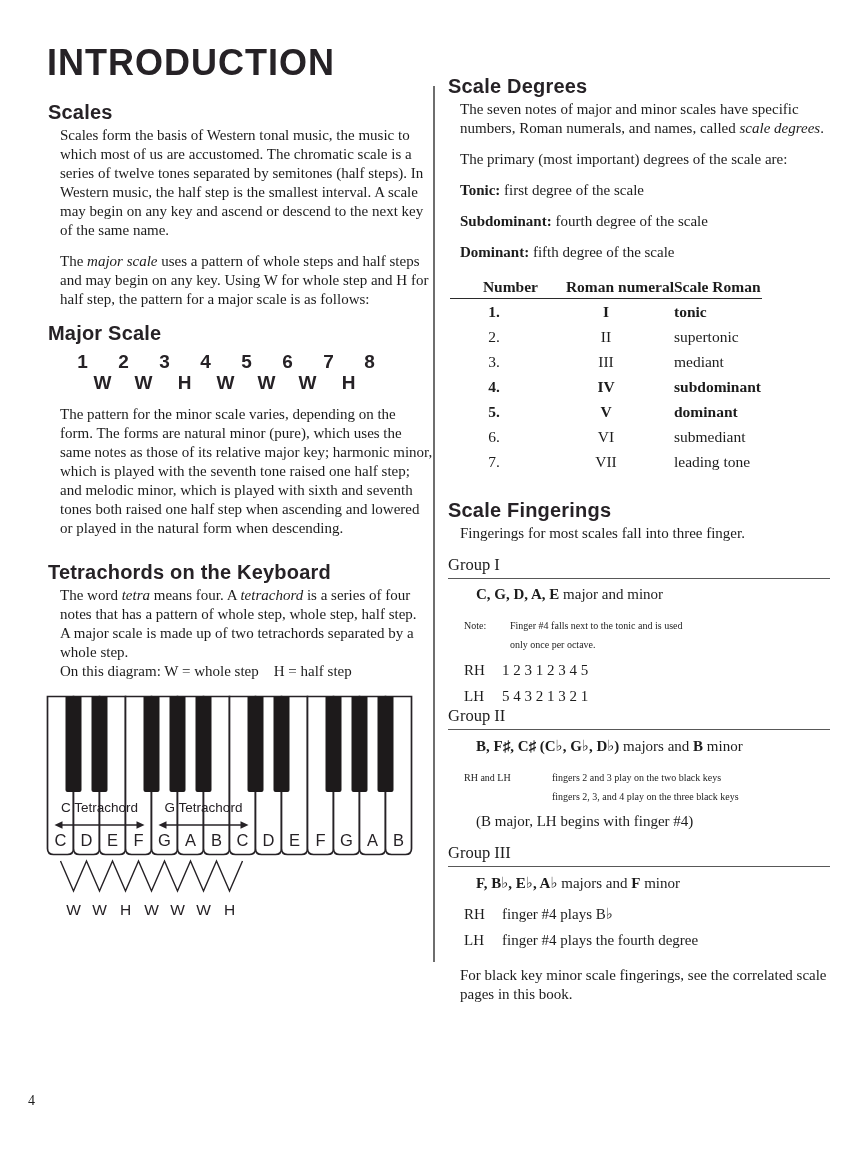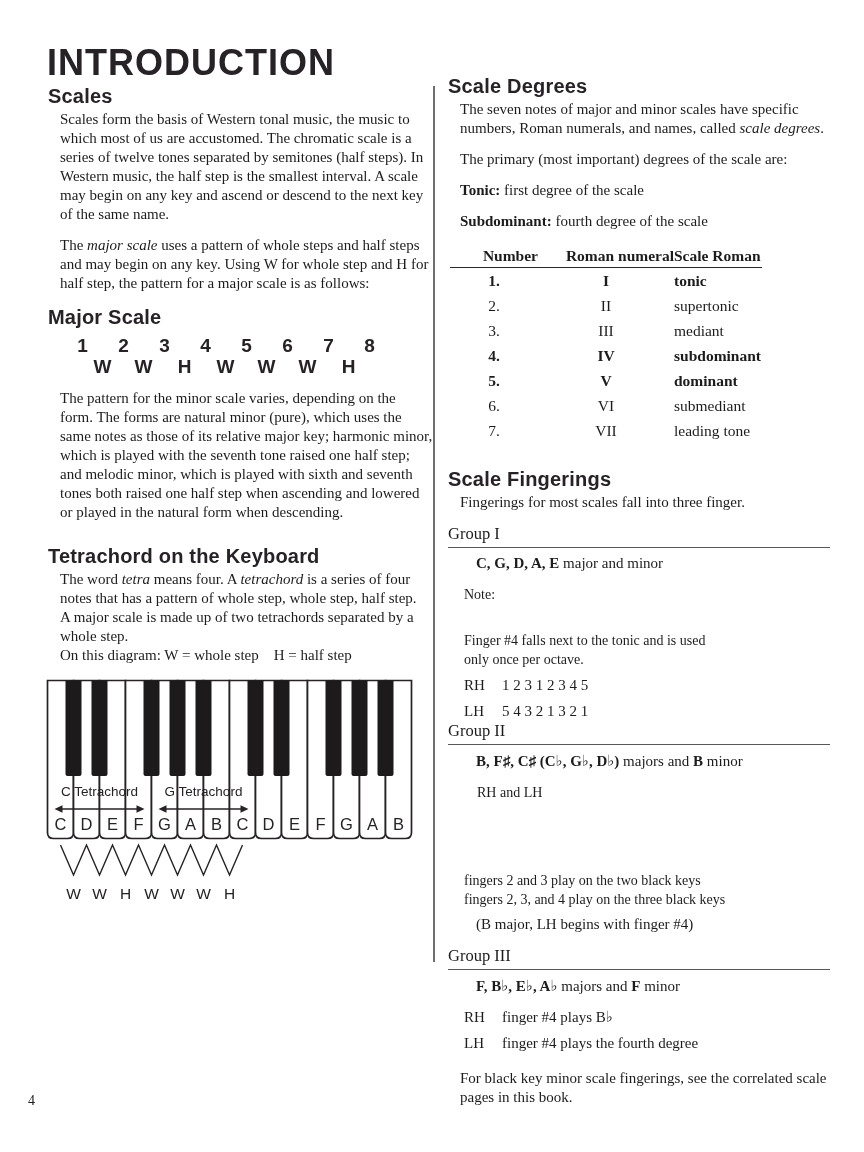--- a/index.html
+++ b/index.html
@@ -1,21 +1,21 @@
 <!DOCTYPE html>
 <html><head>
 <meta charset="utf-8">
 <style>
   html,body{margin:0;padding:0;background:#e8e8e8;}
   .page{position:relative;width:864px;height:1152px;background:#ffffff;overflow:hidden;
         font-family:"Liberation Serif","DejaVu Serif",serif;color:#1c1c1c;padding-left:6px;}
   .title{position:absolute;left:47px;top:42px;margin:0;
         font-family:"Liberation Sans","DejaVu Sans",sans-serif;font-weight:700;
         font-size:36px;letter-spacing:1px;color:#262226;}
-  .col-left{position:absolute;left:48px;top:84px;width:378px;}
+  .col-left{position:absolute;left:48px;top:100px;width:378px;}
   .col-right{position:absolute;left:448px;top:74px;width:382px;}
   .divider{position:absolute;left:433px;top:86px;width:2px;height:876px;background:#6e6e6e;}
   .h-sans{font-family:"Liberation Sans","DejaVu Sans",sans-serif;font-weight:700;
         font-size:20px;line-height:24px;letter-spacing:.2px;color:#262226;margin:0;}
   .lines{font-size:15px;line-height:19px;margin:12px;white-space:nowrap;}
   .it{font-style:italic}
   .bd{font-weight:bold}
   .mt2{margin-top:2px}.mt6{margin-top:6px}.mt7{margin-top:7px}.mt10{margin-top:10px}
   .mt12{margin-top:12px}.mt14{margin-top:14px}.mt16{margin-top:16px}.mt18{margin-top:18px}
   .mt22{margin-top:22px}.mt24{margin-top:24px}
@@ -29,23 +29,23 @@
   .sd-head{display:grid;grid-template-columns:88px 136px 88px;font-weight:700;
         border-bottom:1.7px solid #2a2a2a;padding-bottom:2px;}
   .sd-head .c0,.sd-head .c1{text-align:right;}
   .sd-row{display:grid;grid-template-columns:88px 136px 88px;line-height:25px;}
   .sd-row .c0,.sd-row .c1{text-align:center;}
   .sd-row.bd{font-weight:700;}
   
   .group-title{font-size:16.5px;font-weight:400;line-height:20px;margin:0;
         border-bottom:1.5px solid #585858;padding-bottom:3px;}
   .group-body{margin-left:16px;}
-  .hang{display:flex;font-size:14px;line-height:19px;flex-direction:column;}
+  .hang{display:flex;font-size:10px;line-height:19px;}
   .hang .lbl{flex:0 0 46px;}
-  .hang.wide .lbl{flex:0 0 88px;margin-left:13px;}
+  .hang.wide .lbl{flex:0 0 88px;}
   .frow{display:flex;font-size:15px;line-height:19px;margin-top:7px;}
   .frow .lbl{flex:0 0 38px;}
   .page-num{position:absolute;left:28px;top:1093px;font-size:14px;margin:0;}
 </style>
 </head>
 <body>
 
 <div class="page">
 
   <h1 class="title">INTRODUCTION</h1>
@@ -73,21 +73,21 @@
         <span class="ms-cell">W</span>
         <span class="ms-cell">H</span>
         <span class="ms-cell">W</span>
         <span class="ms-cell">W</span>
         <span class="ms-cell">W</span>
         <span class="ms-cell">H</span>
       </div>
 
     <p class="lines mt12">The pattern for the minor scale varies, depending on the<br>form. The forms are natural minor (pure), which uses the<br>same notes as those of its relative major key; harmonic minor,<br>which is played with the seventh tone raised one half step;<br>and melodic minor, which is played with sixth and seventh<br>tones both raised one half step when ascending and lowered<br>or played in the natural form when descending.</p>
 
-    <h2 class="h-sans mt22">Tetrachord on the Keyboard</h2>
+    <h2 class="h-sans mt22">Tetrachords on the Keyboard</h2>
     <p class="lines mt2">The word <span class="it">tetra</span> means four. A <span class="it">tetrachord</span> is a series of four<br>notes that has a pattern of whole step, whole step, half step.<br>A major scale is made up of two tetrachords separated by a<br>whole step.<br>On this diagram: W = whole step&nbsp;&nbsp;&nbsp;&nbsp;H = half step</p>
 
     <div class="keyboard"><svg width="368" height="232" viewBox="0 0 368 232">
           <path d="M 1.5,1.5 L 1.5,153.5 Q 1.5,159.5 7.5,159.5 L 21.5,159.5 Q 27.5,159.5 27.5,153.5 L 27.5,1.5 Z" fill="#ffffff" stroke="#262226" stroke-width="1.7"></path>
           <path d="M 27.5,1.5 L 27.5,153.5 Q 27.5,159.5 33.5,159.5 L 47.5,159.5 Q 53.5,159.5 53.5,153.5 L 53.5,1.5 Z" fill="#ffffff" stroke="#262226" stroke-width="1.7"></path>
           <path d="M 53.5,1.5 L 53.5,153.5 Q 53.5,159.5 59.5,159.5 L 73.5,159.5 Q 79.5,159.5 79.5,153.5 L 79.5,1.5 Z" fill="#ffffff" stroke="#262226" stroke-width="1.7"></path>
           <path d="M 79.5,1.5 L 79.5,153.5 Q 79.5,159.5 85.5,159.5 L 99.5,159.5 Q 105.5,159.5 105.5,153.5 L 105.5,1.5 Z" fill="#ffffff" stroke="#262226" stroke-width="1.7"></path>
           <path d="M 105.5,1.5 L 105.5,153.5 Q 105.5,159.5 111.5,159.5 L 125.5,159.5 Q 131.5,159.5 131.5,153.5 L 131.5,1.5 Z" fill="#ffffff" stroke="#262226" stroke-width="1.7"></path>
           <path d="M 131.5,1.5 L 131.5,153.5 Q 131.5,159.5 137.5,159.5 L 151.5,159.5 Q 157.5,159.5 157.5,153.5 L 157.5,1.5 Z" fill="#ffffff" stroke="#262226" stroke-width="1.7"></path>
           <path d="M 157.5,1.5 L 157.5,153.5 Q 157.5,159.5 163.5,159.5 L 177.5,159.5 Q 183.5,159.5 183.5,153.5 L 183.5,1.5 Z" fill="#ffffff" stroke="#262226" stroke-width="1.7"></path>
@@ -140,20 +140,21 @@
           <text x="183.5" y="220" text-anchor="middle" fill="#262226" font-size="15.5" font-family="&quot;Liberation Sans&quot;,&quot;DejaVu Sans&quot;,sans-serif">H</text>
         </svg></div>
   </div>
 
   <div class="col-right">
     <h2 class="h-sans">Scale Degrees</h2>
     <p class="lines mt2">The seven notes of major and minor scales have specific<br>numbers, Roman numerals, and names, called <span class="it">scale degrees</span>.</p>
     <p class="lines mt12">The primary (most important) degrees of the scale are:</p>
     <p class="lines mt7"><span class="bd">Tonic:</span> first degree of the scale</p>
     <p class="lines mt7"><span class="bd">Subdominant:</span> fourth degree of the scale</p>
+    <p class="lines mt7"><span class="bd">Dominant:</span> fifth degree of the scale</p>
 
     <div class="sd-table">
       <div class="sd-head">
         <span class="c0">Number</span>
         <span class="c1">Roman numeral</span>
         <span class="c2">Scale Roman</span>
       </div>
       <div>
           <div class="sd-row bd">
             <span class="c0">1.</span>

